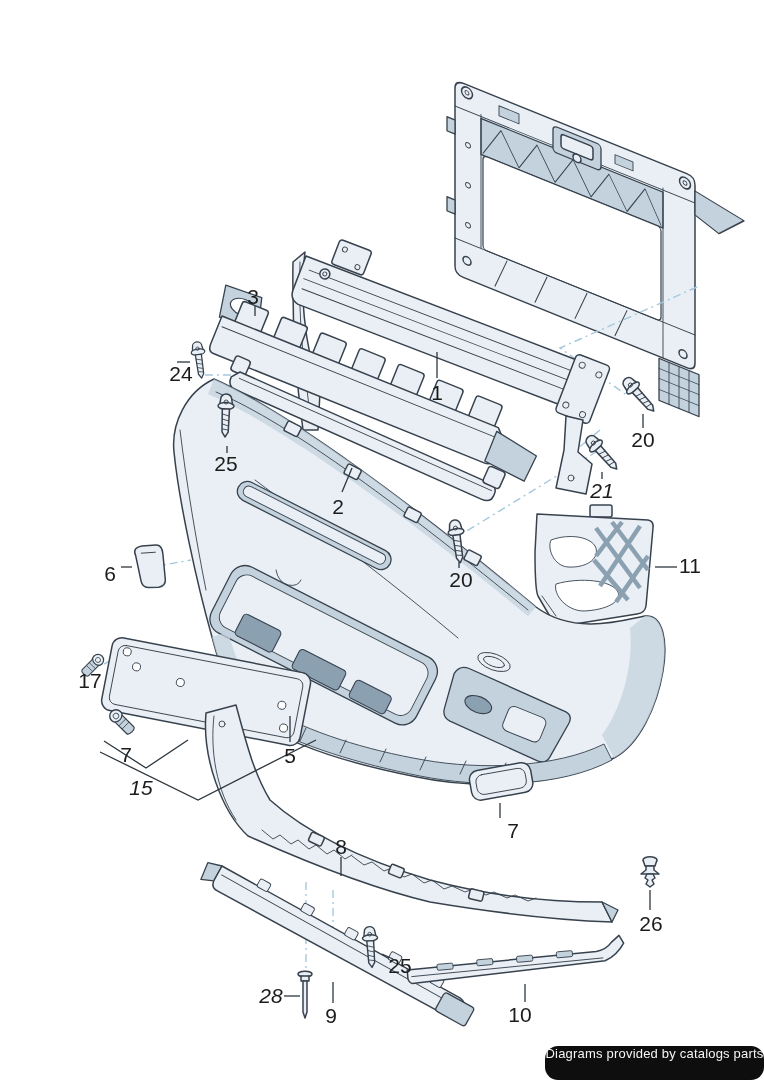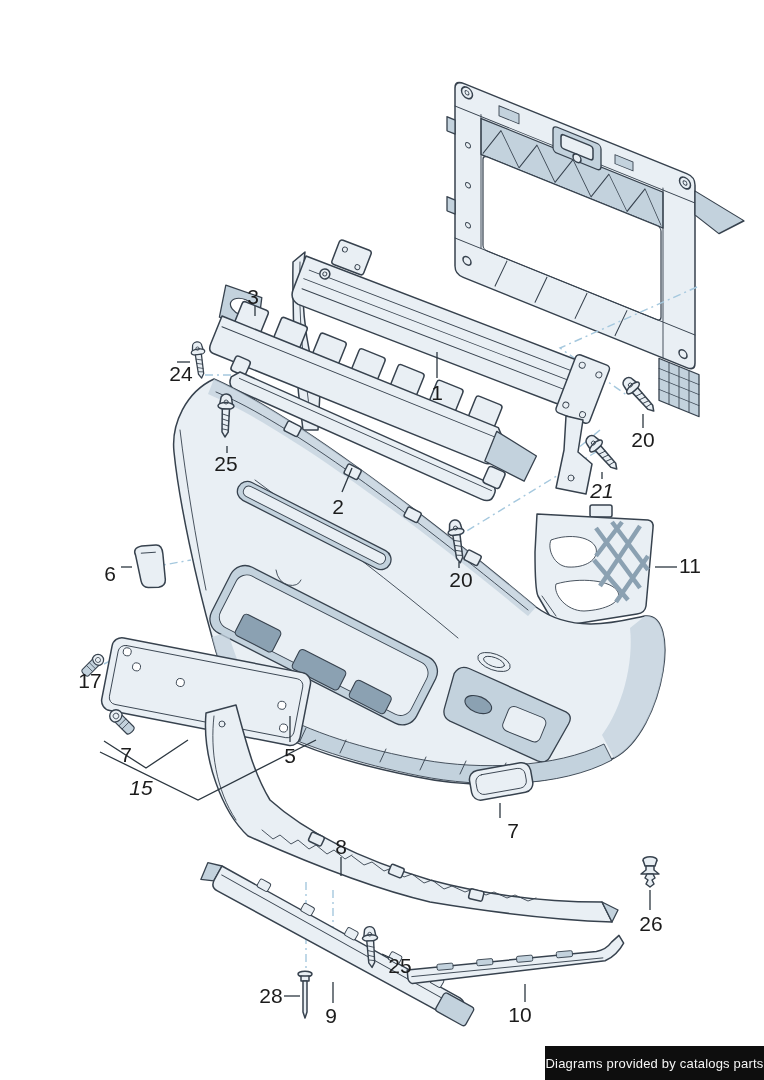--- a/index.html
+++ b/index.html
@@ -17,22 +17,22 @@
   .ol{fill:none;stroke:var(--outline);stroke-width:1.2;stroke-linecap:round;stroke-linejoin:round;}
   .thin{stroke-width:0.9;}
   .lat{fill:none;stroke:var(--fill-dark);stroke-width:4.5;}
   .shade{fill:var(--fill-mid);stroke:none;opacity:.75;}
   .guide{fill:none;stroke:var(--guide);stroke-width:1.4;stroke-dasharray:8 4 2 4;}
   .leader{fill:none;stroke:#2c3740;stroke-width:1.3;}
   .callout-layer{position:absolute;left:0;top:0;width:100%;height:100%;pointer-events:none;}
   .callout{position:absolute;transform:translate(-50%,-50%);font-size:21px;color:var(--label);
            white-space:nowrap;}
   .footer{position:absolute;right:0;bottom:0;width:219px;height:34px;background:var(--footer-bg);
-          color:var(--footer-text);display:flex;align-items:center;justify-content:center;
-          font-size:13px;letter-spacing:.2px;}
+          color:var(--footer-text);display:flex;justify-content:center;
+          font-size:13px;letter-spacing:.2px;border-radius:13px;}
 </style>
 </head>
 <body>
 
 <div class="stage">
 
 <svg width="764" height="1080" viewBox="0 0 764 1080">
   <defs>
     <g id="screw">
       <path class="fl" d="M-5.5,-7 A5.5,5 0 0 1 5.5,-7 L6.5,-1 L-6.5,-1 Z"></path>
@@ -298,20 +298,20 @@
       <div class="callout" style="left: 141px; top: 788px; font-style: italic;">15</div>
       <div class="callout" style="left: 126px; top: 755px;">7</div>
       <div class="callout" style="left: 90px; top: 681px;">17</div>
       <div class="callout" style="left: 643px; top: 440px;">20</div>
       <div class="callout" style="left: 461px; top: 580px;">20</div>
       <div class="callout" style="left: 602px; top: 491px; font-style: italic;">21</div>
       <div class="callout" style="left: 181px; top: 374px;">24</div>
       <div class="callout" style="left: 226px; top: 464px;">25</div>
       <div class="callout" style="left: 400px; top: 966px;">25</div>
       <div class="callout" style="left: 651px; top: 924px;">26</div>
-      <div class="callout" style="left: 271px; top: 996px;">28</div>
+      <div class="callout" style="left: 271px; top: 996px; font-style: italic;">28</div>
     </div>
 
 <div class="footer">
   <span>Diagrams provided by catalogs parts</span>
 </div>
 
 </div>
 
 </body></html>

